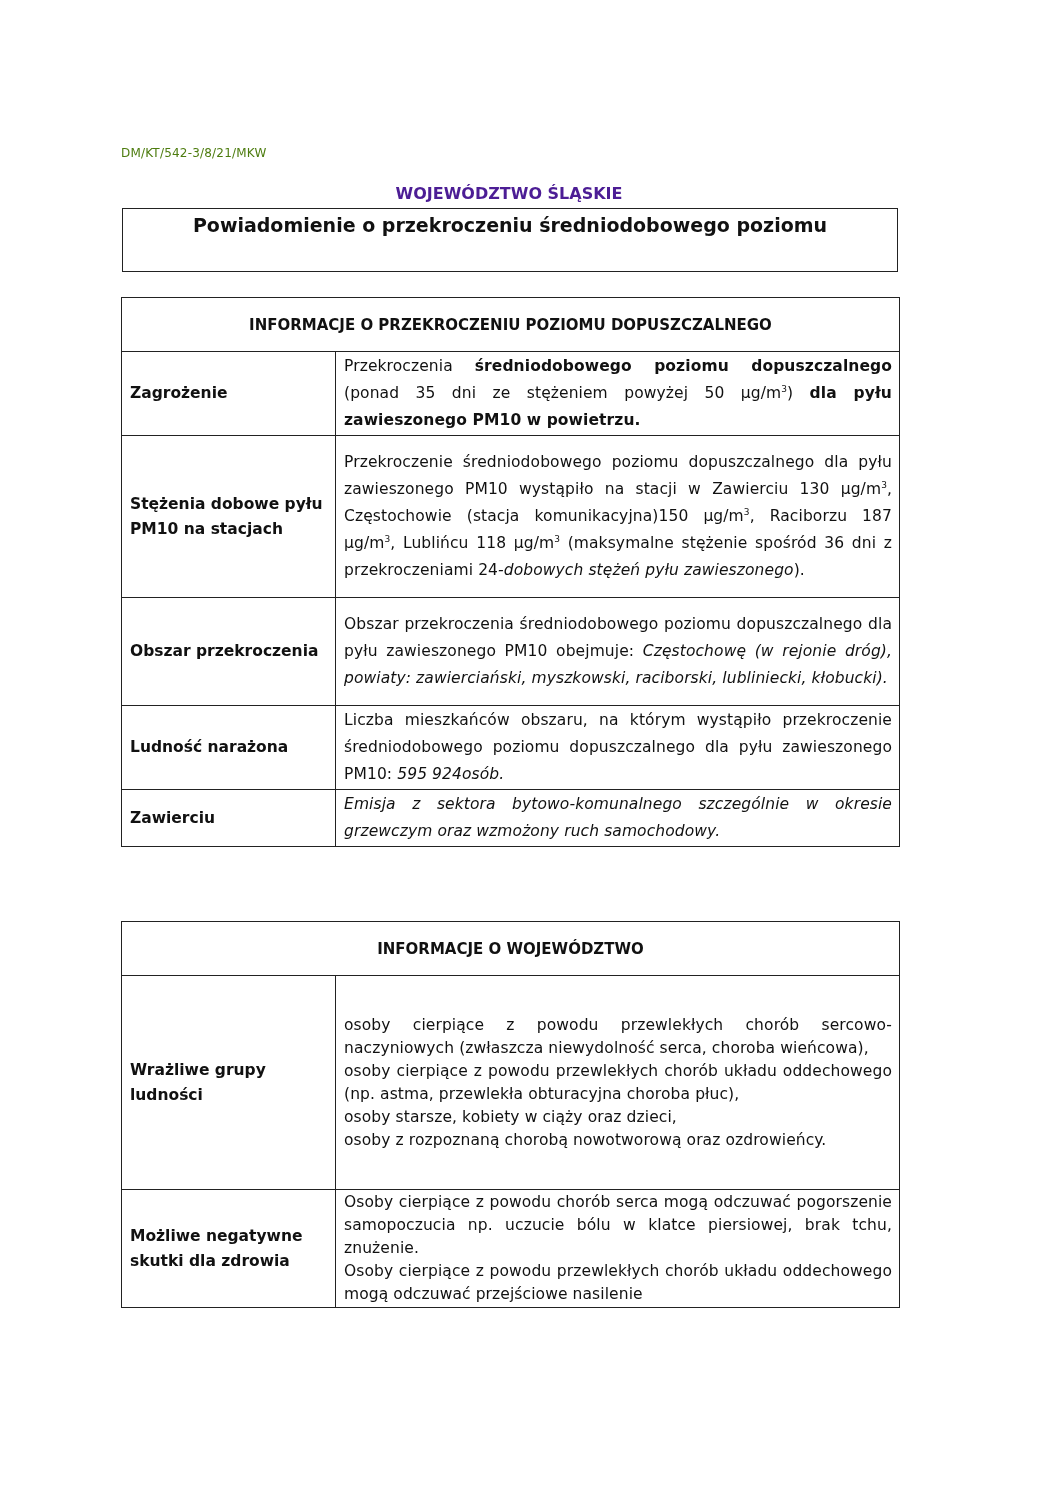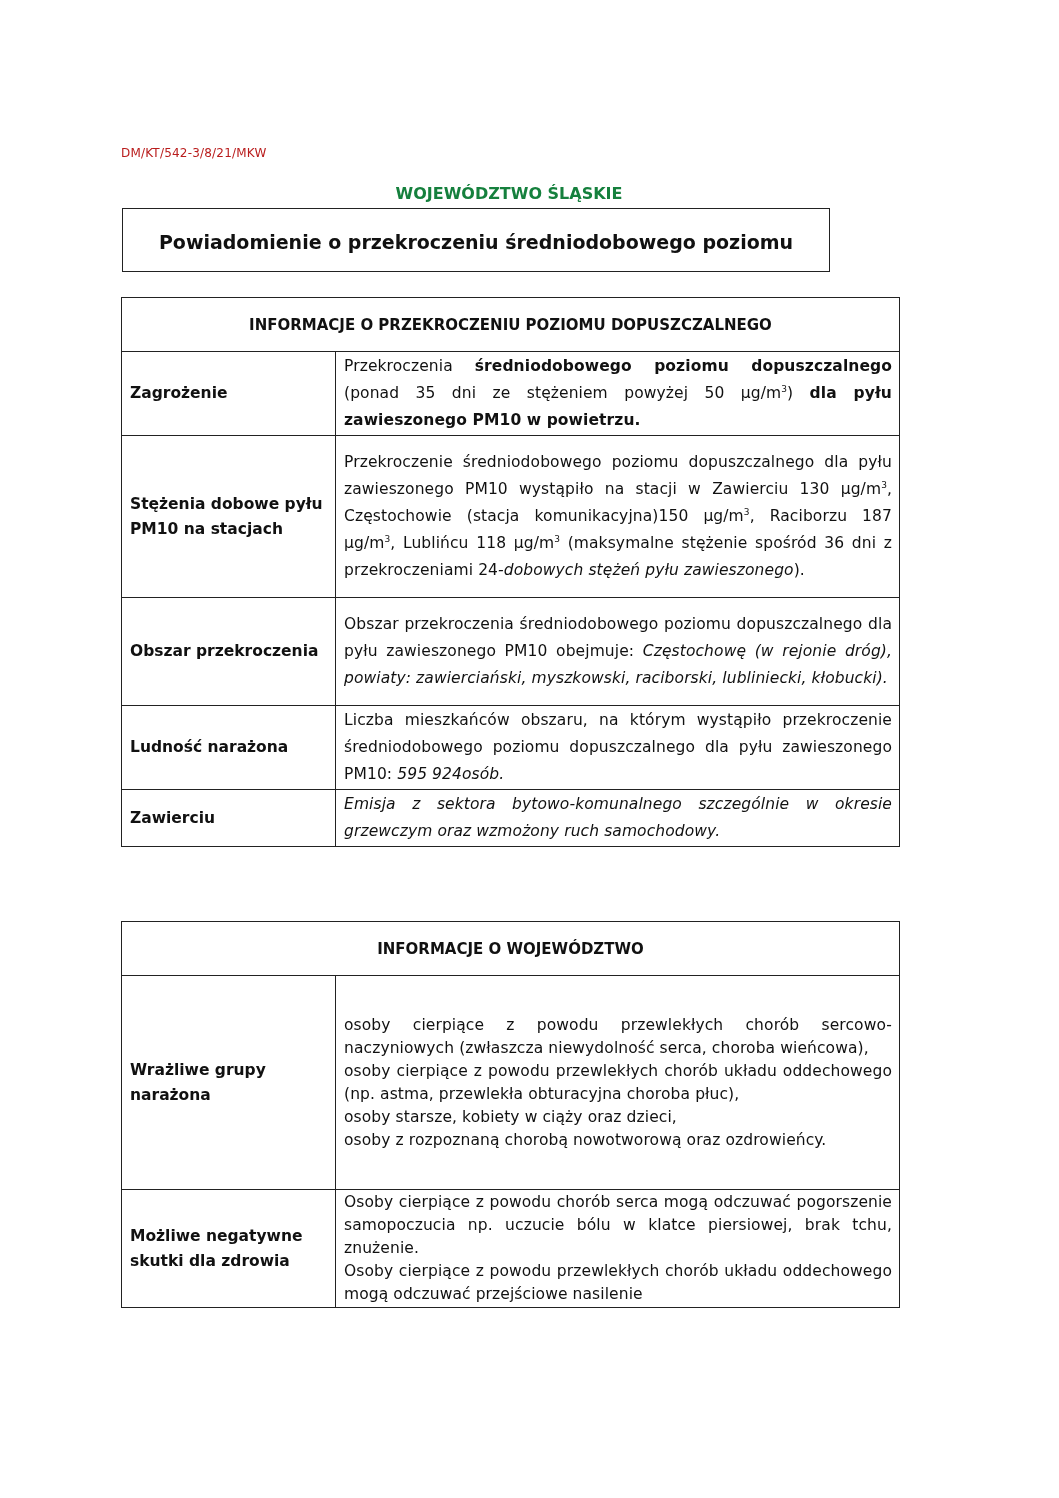--- a/index.html
+++ b/index.html
@@ -1,23 +1,23 @@
 <!DOCTYPE html>
 <html><head>
 <meta charset="utf-8">
 <style>
   html, body { margin:0; padding:0; background:#ffffff; }
   body { width:1059px; height:1498px; position:relative; overflow:hidden;
          font-family:"DejaVu Sans", sans-serif; color:#111; }
-  .ref { position:absolute; left:121px; top:146px; font-size:12px; letter-spacing:0.2px; color:#b91c1c; }
+  .ref { position:absolute; left:121px; top:146px; font-size:12px; letter-spacing:0.2px; color:#4d7c0f; }
   .region { position:absolute; left:120px; top:184px; width:778px; text-align:center;
-            font-size:16px; font-weight:bold; color:#15803d; }
-  .titlebox { position:absolute; left:122px; top:208px; width:708px; height:64px;
+            font-size:16px; font-weight:bold; color:#4c1d95; }
+  .titlebox { position:absolute; left:122px; top:208px; width:776px; height:64px;
               border:1.5px solid #222; box-sizing:border-box; text-align:center;
-              font-size:19px; font-weight:bold; line-height:29px; padding-top:19px; color:#111; }
+              font-size:19px; font-weight:bold; line-height:29px; padding-top:2px; color:#111; }
   table.t { position:absolute; left:121px; width:778px; border-collapse:collapse;
             table-layout:fixed; font-size:15.5px; }
   table.t td, table.t th { border:1.5px solid #222; vertical-align:middle; }
   .hdr { font-weight:bold; font-size:15px; }
   .lbl { font-weight:bold; padding:0 6px 0 8px; font-size:15.5px; line-height:25px; }
   .val { padding:1px 7px 1px 8px; text-align:justify; line-height:27px; letter-spacing:0.1px; }
   .it { font-style:italic; }
   .b { font-weight:bold; }
   sup { font-size:9px; vertical-align:super; line-height:0; }
   .line { display:block; }
@@ -69,21 +69,21 @@
 <table class="t" id="t2">
   <colgroup>
       <col style="width:214px">
       <col style="width:564px">
     </colgroup>
   <tbody>
       <tr style="height:54px">
     <th colspan="2" class="hdr">INFORMACJE O WOJEWÓDZTWO</th>
   </tr>
   <tr style="height:214px">
-    <td class="lbl">Wrażliwe grupy narażona</td>
+    <td class="lbl">Wrażliwe grupy ludności</td>
     <td class="val">
       <span class="line">osoby cierpiące z powodu przewlekłych chorób sercowo-naczyniowych (zwłaszcza niewydolność serca, choroba wieńcowa),</span>
       <span class="line">osoby cierpiące z powodu przewlekłych chorób układu oddechowego (np. astma, przewlekła obturacyjna choroba płuc),</span>
       <span class="line">osoby starsze, kobiety w ciąży oraz dzieci,</span>
       <span class="line">osoby z rozpoznaną chorobą nowotworową oraz ozdrowieńcy.</span>
     </td>
   </tr>
   <tr style="height:118px">
     <td class="lbl">Możliwe negatywne skutki dla zdrowia</td>
     <td class="val">

